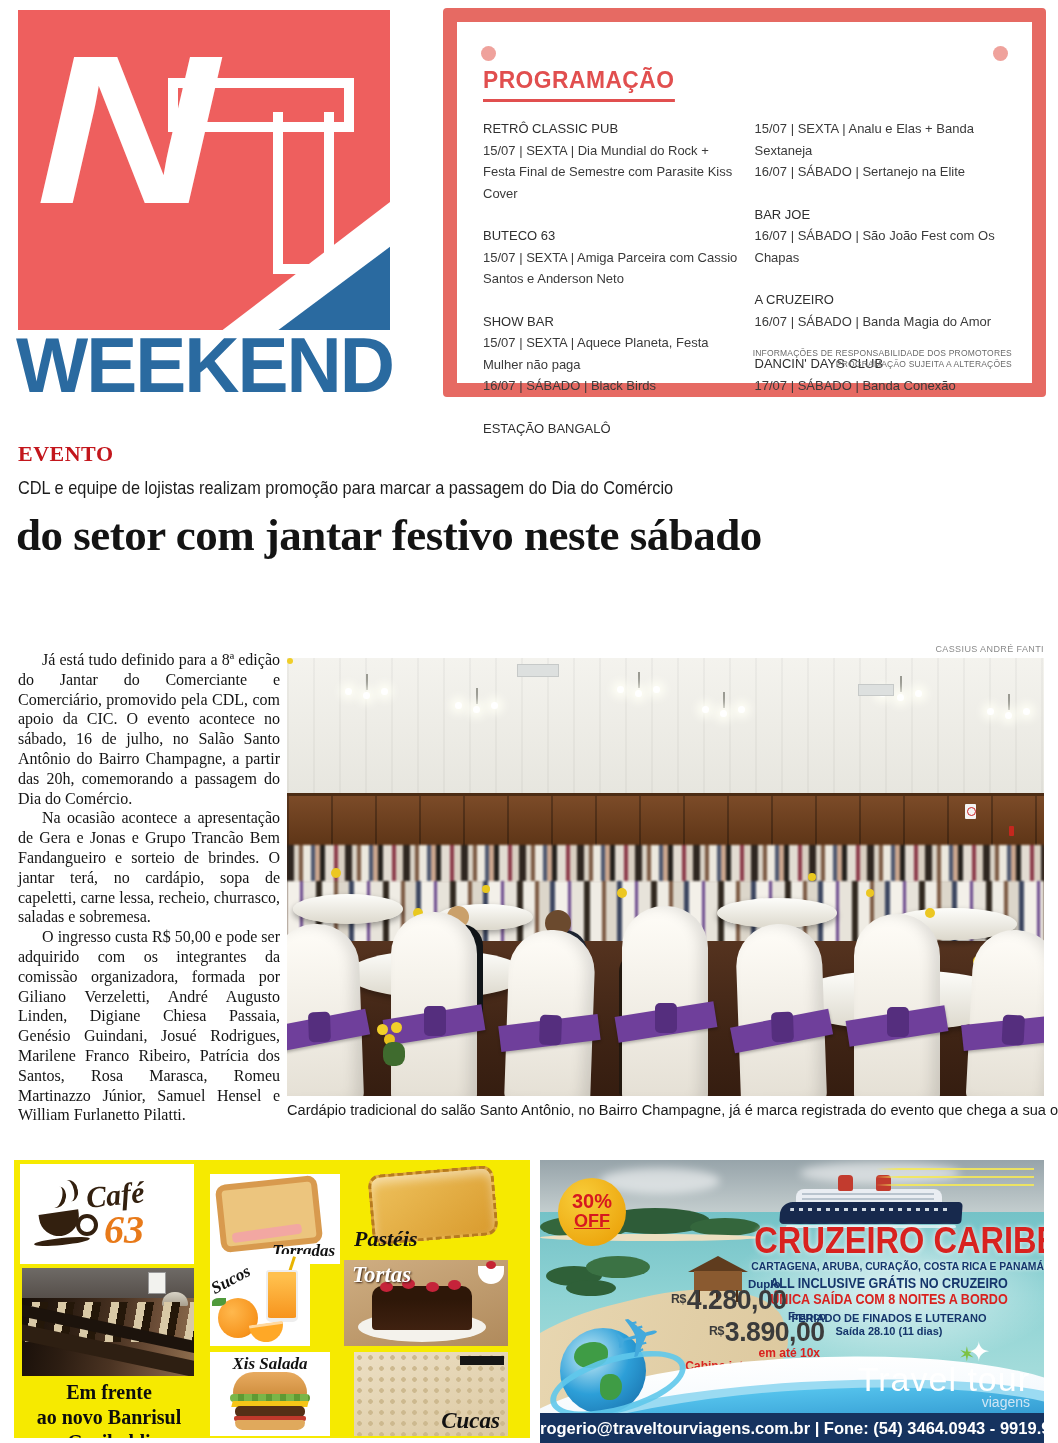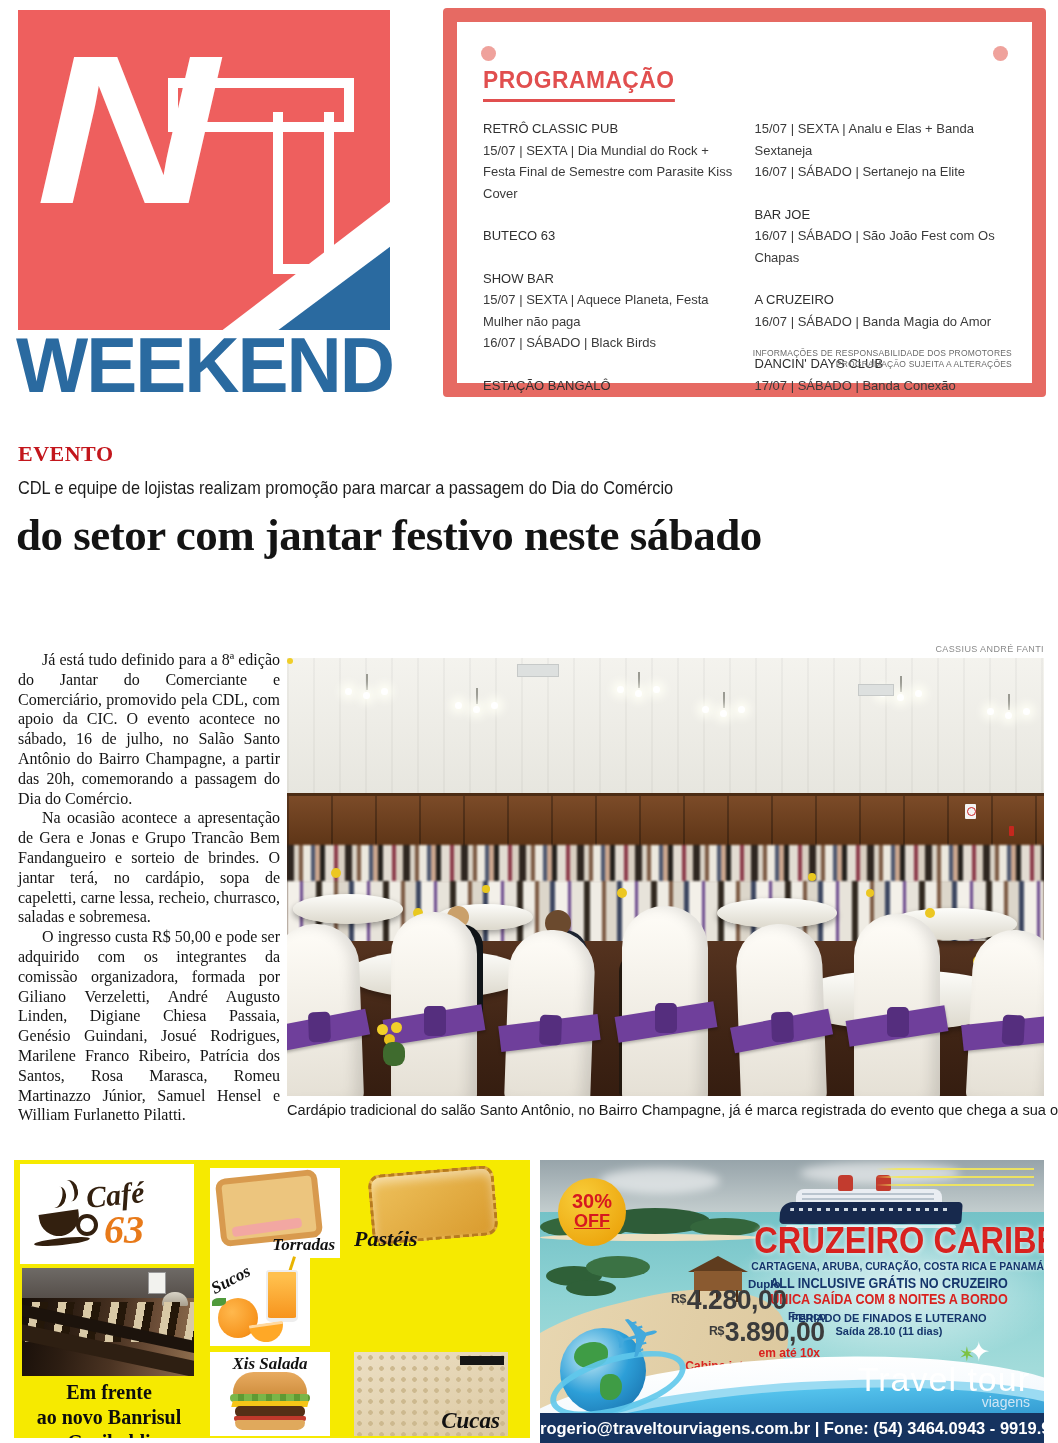--- a/index.html
+++ b/index.html
@@ -299,20 +299,21 @@
 
   <div class="prog-box">
     <span class="prog-dot left"></span>
     <span class="prog-dot right"></span>
     <div class="prog-title">PROGRAMAÇÃO</div>
     <div class="prog-cols">
       <div class="prog-col">
         <div class="prog-venue">RETRÔ CLASSIC PUB</div>
         <div class="prog-event">15/07 | SEXTA | Dia Mundial do Rock + Festa Final de Semestre com Parasite Kiss Cover</div>
         <div class="prog-venue">BUTECO 63</div>
+        <div class="prog-event">15/07 | SEXTA | Amiga Parceira com Cassio Santos e Anderson Neto</div>
         <div class="prog-venue">SHOW BAR</div>
         <div class="prog-event">15/07 | SEXTA | Aquece Planeta, Festa Mulher não paga</div>
         <div class="prog-event">16/07 | SÁBADO | Black Birds</div>
         <div class="prog-venue">ESTAÇÃO BANGALÔ</div>
       </div>
       <div class="prog-col">
         <div class="prog-event">15/07 | SEXTA | Analu e Elas + Banda Sextaneja</div>
         <div class="prog-event">16/07 | SÁBADO |  Sertanejo na Elite</div>
         <div class="prog-venue">BAR JOE</div>
         <div class="prog-event">16/07 | SÁBADO | São João Fest com Os Chapas</div>
@@ -436,21 +437,21 @@
       <div class="int-tables"></div>
         <div class="int-counter"></div>
         <div class="int-counter2"></div>
     </div>
     <div class="cafe-addr">
       <div>Em frente</div>
       <div>ao novo Banrisul</div>
       <div>Garibaldi</div>
     </div>
 
-    <div class="tile" style="left:196px;top:8px;width:130px;height:90px">
+    <div class="tile" style="left:196px;top:14px;width:130px;height:90px">
       <div class="toast"></div>
       <div class="food-label lab-torradas">Torradas</div>
     </div>
     <div class="tile" style="left:196px;top:94px;width:100px;height:92px">
       <div class="juice-straw"></div>
       <div class="juice-glass"></div>
       <div class="juice-orange"></div>
       <div class="juice-slice"></div>
       <div class="juice-leaf"></div>
       <div class="food-label lab-sucos">Sucos</div>
@@ -462,20 +463,31 @@
           <div class="bg-lettuce"></div>
           <div class="bg-cheese"></div>
         <div class="bg-patty"></div>
           <div class="bg-tomato"></div>
           <div class="bg-bunbot"></div>
       </div>
     </div>
     <div class="tile" style="left:334px;top:6px;width:160px;height:88px;background:transparent">
       <div class="pastry"></div>
       <div class="food-label lab-pasteis">Pastéis</div>
+    </div>
+    <div class="tile tortas-tile" style="left:330px;top:100px;width:164px;height:86px">
+      <div class="plate"></div>
+      <div class="cake">
+          <i></i>
+          <i></i>
+          <i></i>
+          <i></i>
+        </div>
+      <div class="fondue"></div>
+      <div class="food-label lab-tortas">Tortas</div>
     </div>
     <div class="tile cucas-tile" style="left:340px;top:192px;width:154px;height:84px">
       <div class="cucas-bar"></div>
       <div class="food-label lab-cucas">Cucas</div>
     </div>
   </div>
 
   <div class="cruise">
     <div class="cr-sky"></div>
     <div class="cr-cloud" style="left:60px;top:8px;width:120px;height:26px"></div>

